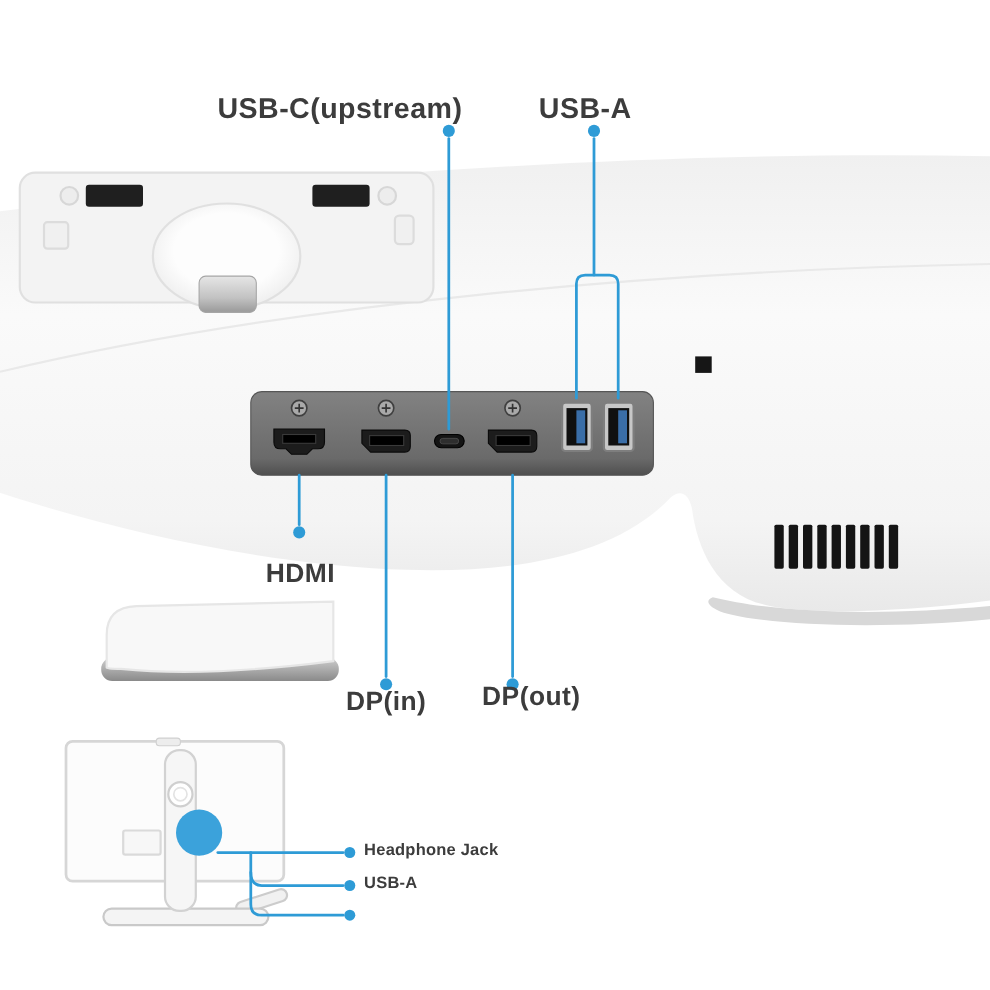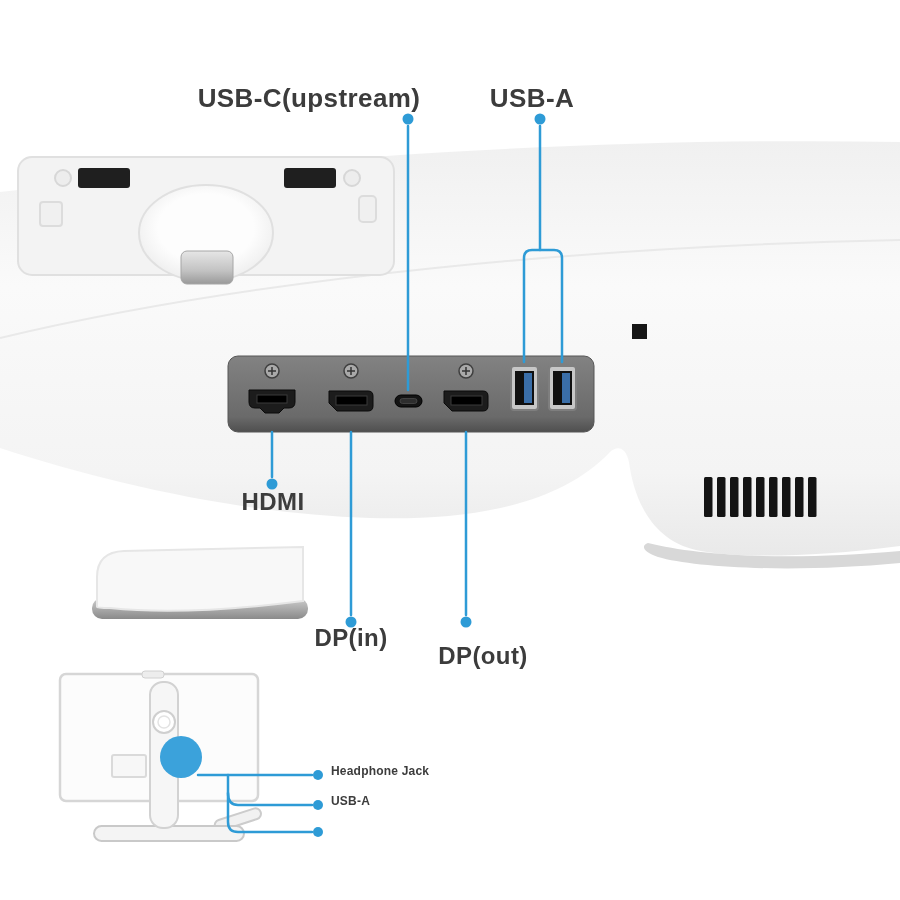--- a/index.html
+++ b/index.html
@@ -15,21 +15,21 @@
     padding-left:12px;
   }
   .scene{position:absolute;left:0;top:0}
   .lbl{
     position:absolute;color:var(--text,#3c3c3c);font-weight:600;
     white-space:nowrap;letter-spacing:.4px;
   }
   .lbl.center{transform:translateX(-50%)}
   .size-lg{font-size:26px}
   .size-md{font-size:24px}
-  .size-sm{font-size:12px;letter-spacing:.2px}
+  .size-sm{font-size:15px;letter-spacing:.2px}
 </style>
 </head>
 <body>
 
 <div class="stage">
 
   <svg class="scene" width="900" height="900" viewBox="0 0 900 900" aria-hidden="true">
     <defs>
       <linearGradient id="gBody" x1="0" y1="0" x2="0" y2="1">
         <stop offset="0" stop-color="#f0f0f0"></stop>
@@ -177,19 +177,19 @@
       <circle cx="351" cy="622" r="5.5"></circle>
       <circle cx="466" cy="622" r="5.5"></circle>
       <circle cx="318" cy="775" r="5"></circle>
       <circle cx="318" cy="805" r="5"></circle>
       <circle cx="318" cy="832" r="5"></circle>
     </g>
   </svg>
 
   <div class="lbl size-lg center" style="left:309px;top:83px">USB-C(upstream)</div>
   <div class="lbl size-lg center" style="left:532px;top:83px">USB-A</div>
-  <div class="lbl size-md center" style="left:273px;top:488px">HDMI</div>
+  <div class="lbl size-md center" style="left:273px;top:508px">HDMI</div>
   <div class="lbl size-md center" style="left:351px;top:624px">DP(in)</div>
-  <div class="lbl size-md center" style="left:483px;top:642px">DP(out)</div>
+  <div class="lbl size-md center" style="left:483px;top:620px">DP(out)</div>
   <div class="lbl size-sm" style="left:331px;top:764px">Headphone Jack</div>
   <div class="lbl size-sm" style="left:331px;top:794px">USB-A</div>
 
 </div>
 
 </body></html>

